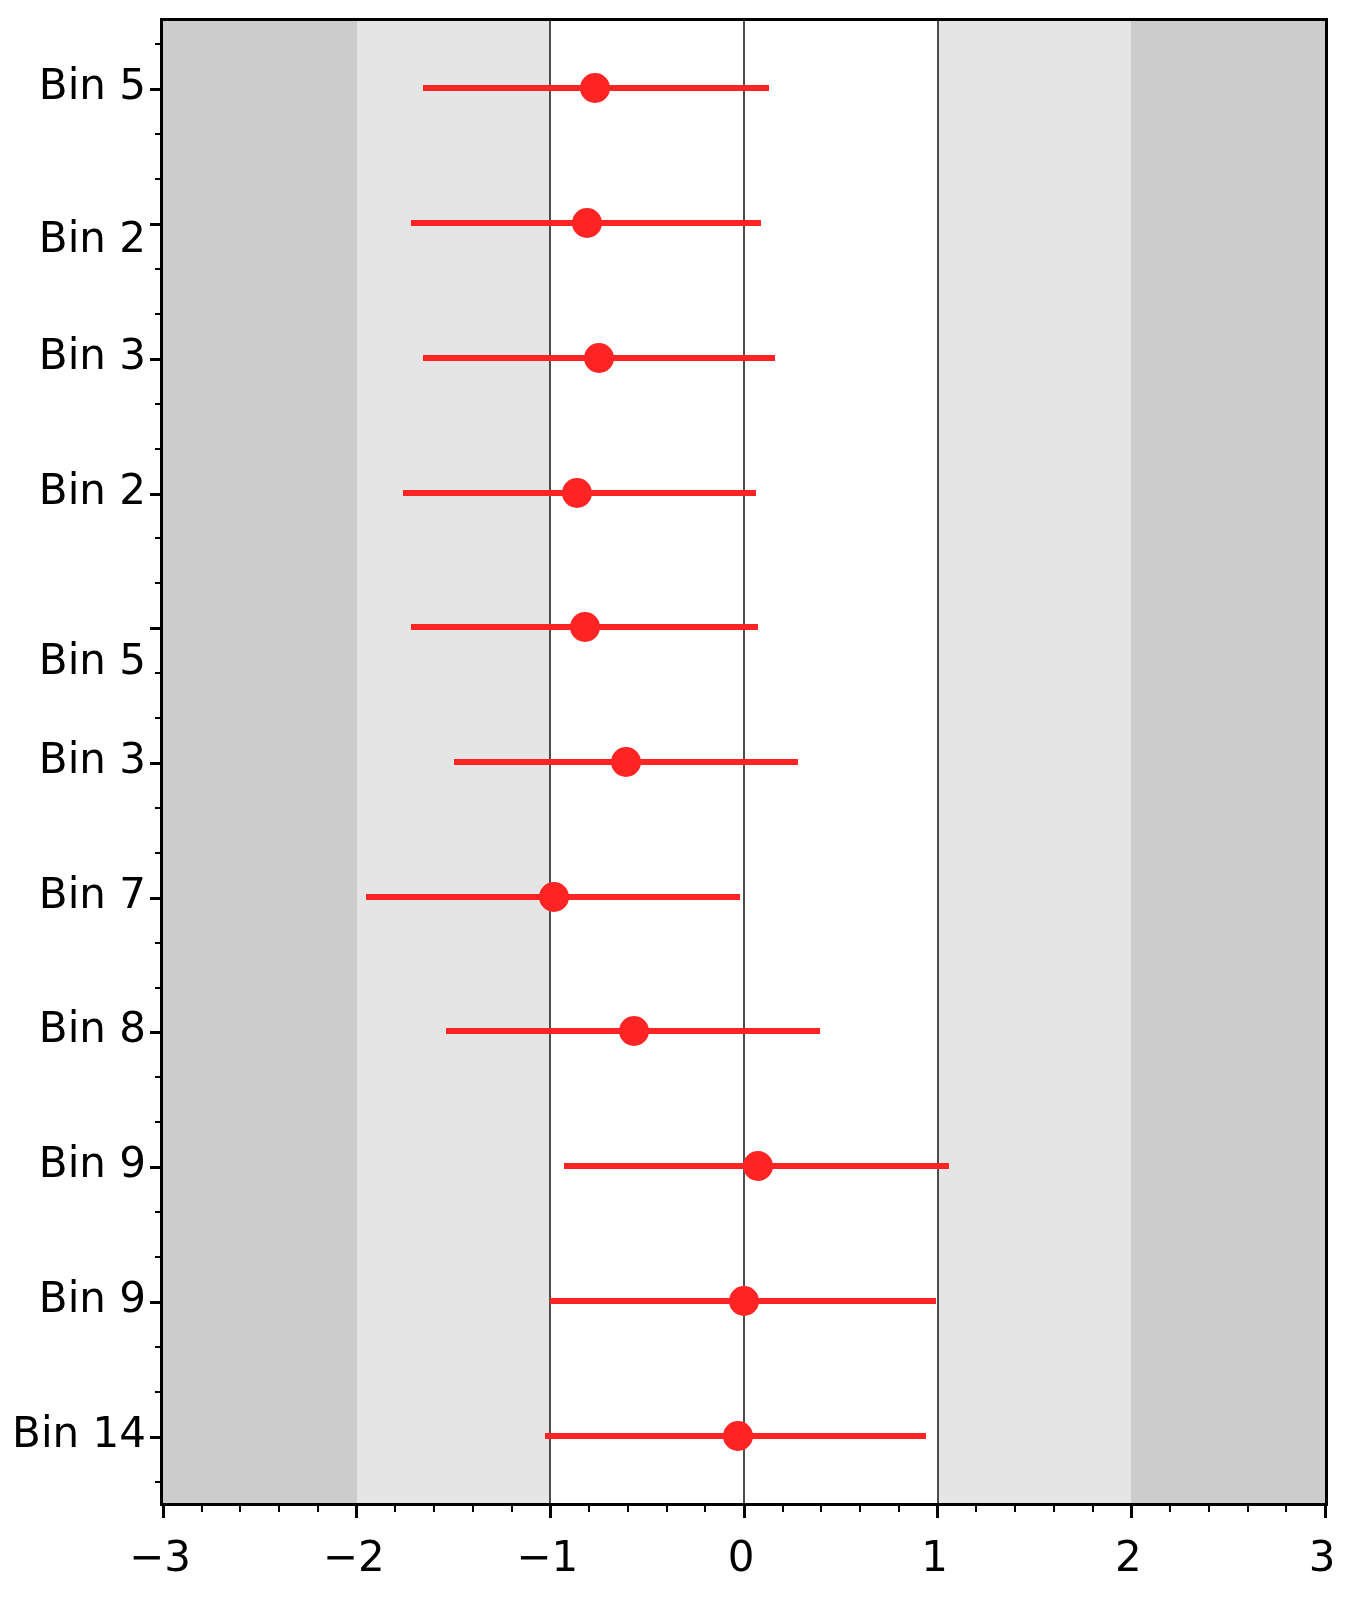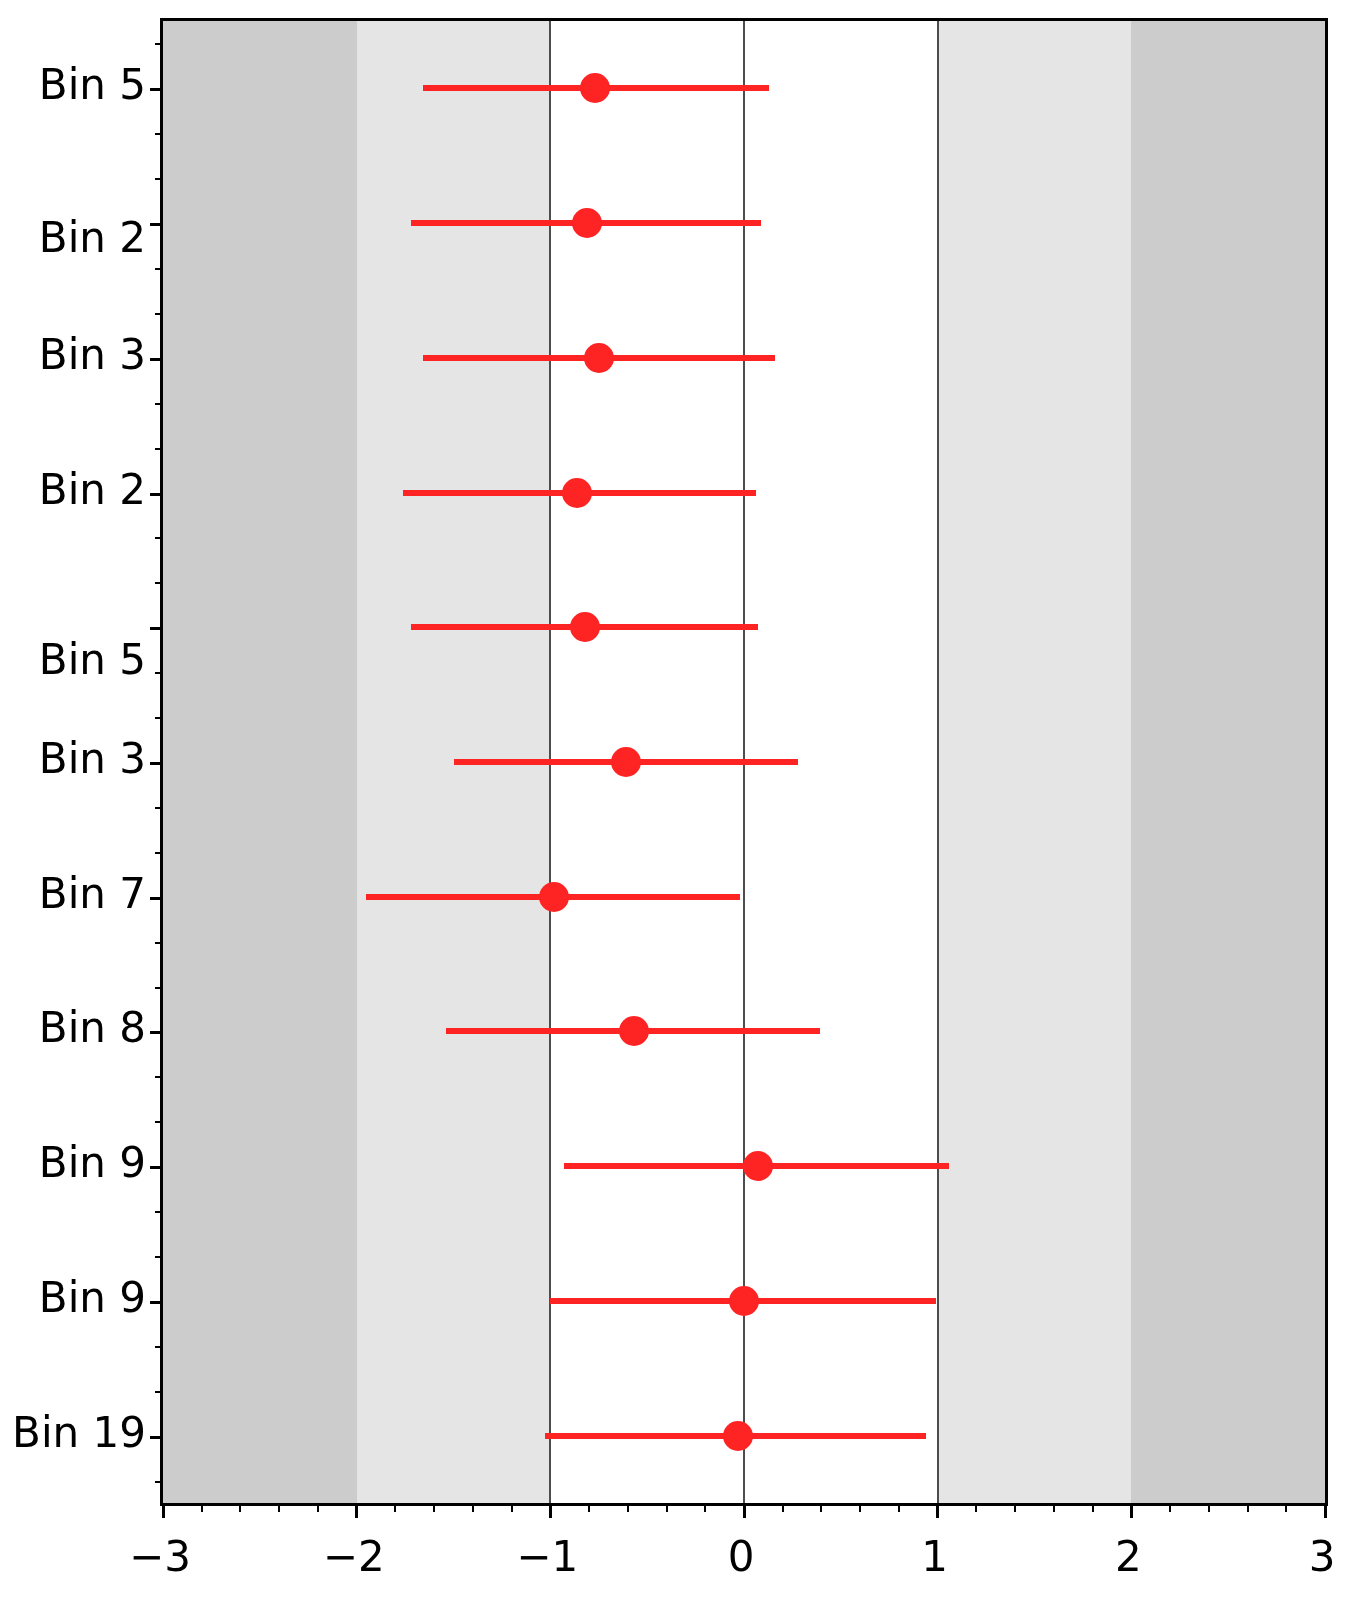--- a/index.html
+++ b/index.html
@@ -265,21 +265,21 @@
       <div class="ylabel" style="top: 85.3636px;">Bin 5</div>
       <div class="ylabel" style="top: 238px;">Bin 2</div>
       <div class="ylabel" style="top: 354.818px;">Bin 3</div>
       <div class="ylabel" style="top: 489.545px;">Bin 2</div>
       <div class="ylabel" style="top: 624.273px; margin-top: 36px;">Bin 5</div>
       <div class="ylabel" style="top: 759px;">Bin 3</div>
       <div class="ylabel" style="top: 893.727px;">Bin 7</div>
       <div class="ylabel" style="top: 1028.45px;">Bin 8</div>
       <div class="ylabel" style="top: 1163.18px;">Bin 9</div>
       <div class="ylabel" style="top: 1297.91px;">Bin 9</div>
-      <div class="ylabel" style="top: 1432.64px;">Bin 19</div>
+      <div class="ylabel" style="top: 1432.64px;">Bin 14</div>
     </div>
   <div id="xlabels">
       <div class="xlabel" style="left: 160px;">−3</div>
       <div class="xlabel" style="left: 353.667px;">−2</div>
       <div class="xlabel" style="left: 547.333px;">−1</div>
       <div class="xlabel" style="left: 741px;">0</div>
       <div class="xlabel" style="left: 934.667px;">1</div>
       <div class="xlabel" style="left: 1128.33px;">2</div>
       <div class="xlabel" style="left: 1322px;">3</div>
     </div>

